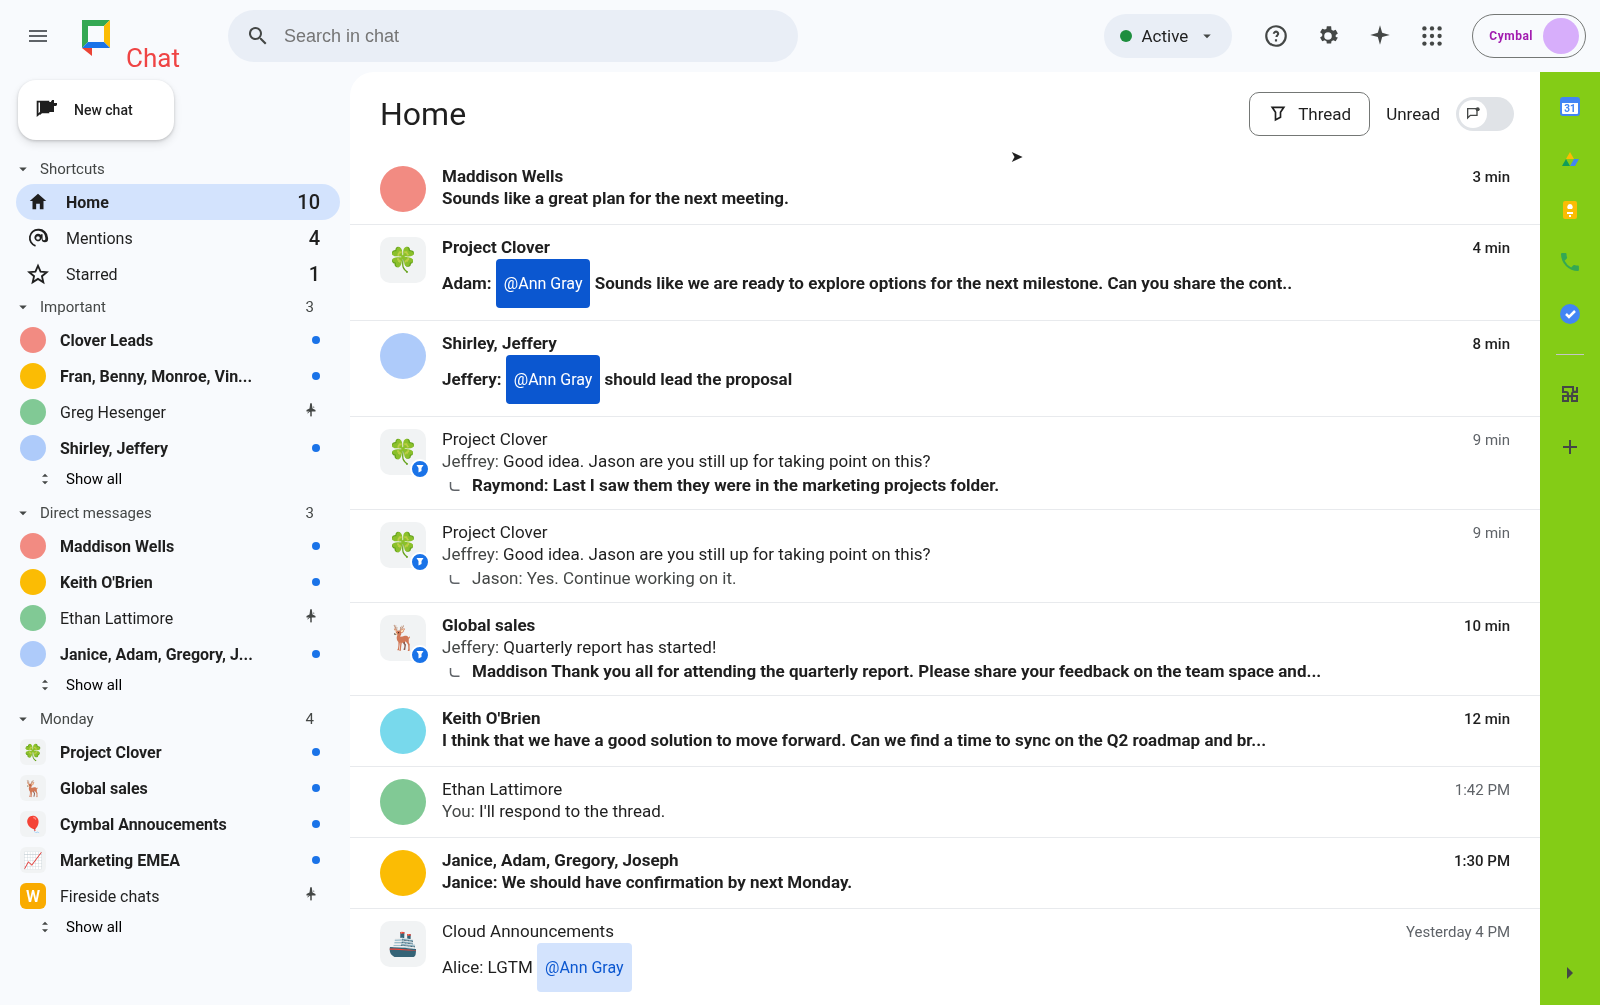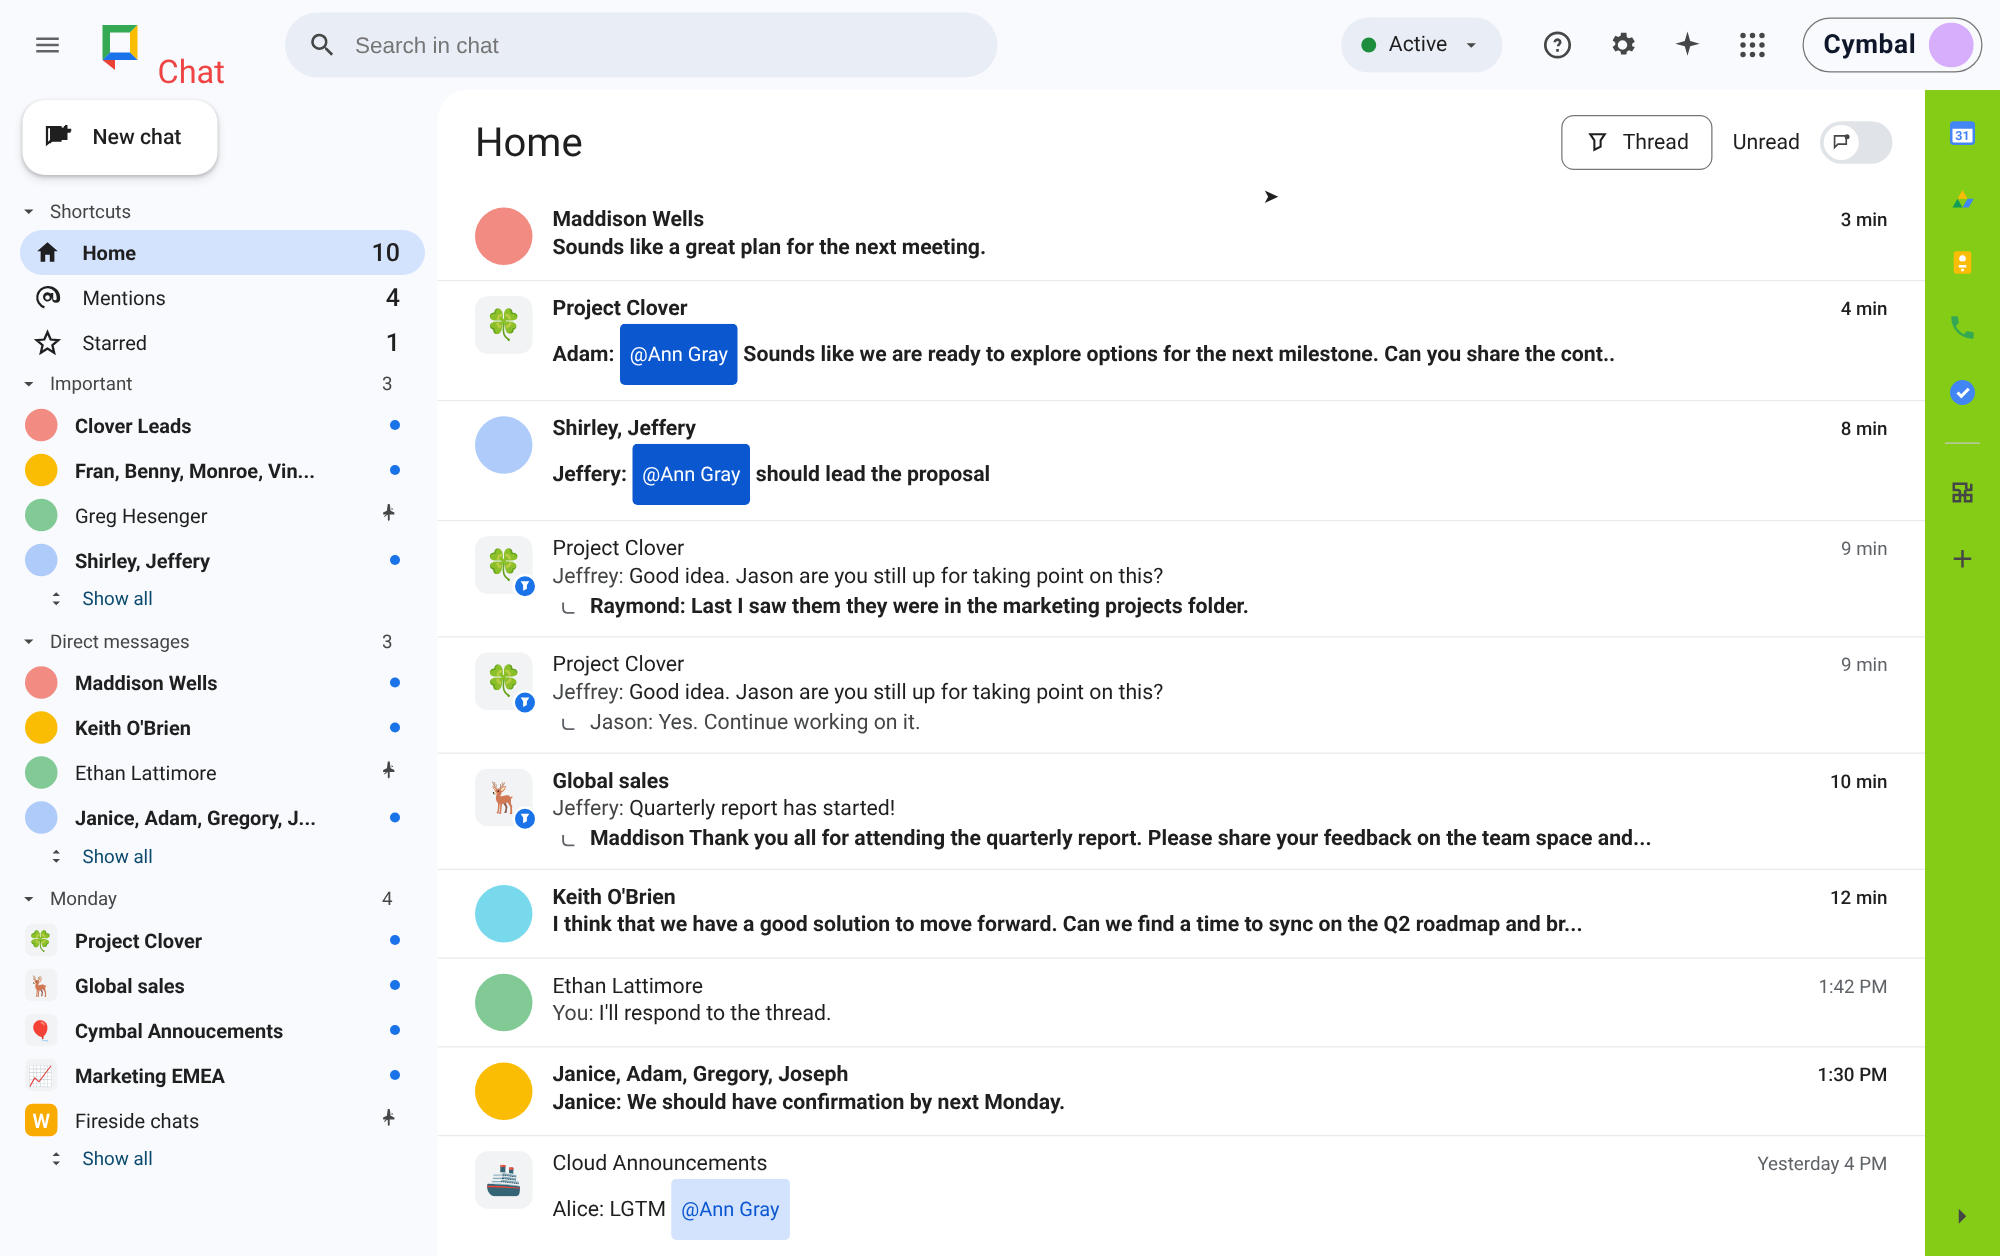--- a/index.html
+++ b/index.html
@@ -49,34 +49,34 @@
 .header-icon {
   width:44px; height:44px; display:flex; align-items:center; justify-content:center;
   border-radius:50%; cursor:pointer;
 }
 .header-icon svg { width:26px; height:26px; fill:#444746; }
 .sparkle svg { fill:#444746;}
 .profile-pill {
   height:44px; border:1px solid #747775; border-radius:22px; display:flex; align-items:center;
   padding:0 6px 0 16px; gap:10px; margin-left:10px; cursor:pointer;
 }
-.profile-pill span { font-size:21px; font-weight:700; color:#0f172a; letter-spacing:0.5px;}
+.profile-pill span { font-size:12px; font-weight:700; color:#a21caf; letter-spacing:0.5px;}
 .avatar { width:36px; height:36px; border-radius:50%; background:#c58af9; overflow:hidden;}
 .avatar-initials { width:100%; height:100%; display:flex; align-items:center; justify-content:center; color:#fff; font-weight:500;}
 
 
 .body-row { display:flex; flex:1; min-height:0;}
 
 
 .sidebar { width:350px; padding:8px 0 0 0; overflow-y:auto;}
 .new-chat-btn {
   margin:0 0 14px 18px; height:60px; width:156px; background:#fff; border-radius:18px;
   box-shadow:0 1px 3px rgba(0,0,0,.18), 0 4px 8px rgba(0,0,0,.1);
   display:flex; align-items:center; gap:14px; padding:0 18px; cursor:pointer;
-  font-size:17px; font-weight:500; color:#1f1f1f;
+  font-size:14px; font-weight:500; color:#1f1f1f;
 }
 .new-chat-btn svg { width:24px; height:24px; fill:#1f1f1f;}
 .section-head {
   display:flex; align-items:center; gap:8px; padding:6px 6px 6px 14px;
   font-size:15px; color:#444746; cursor:pointer;
 }
 .section-head .caret { width:18px; height:18px; fill:#444746;}
 .section-head .count { margin-left:auto; margin-right:30px; font-size:15px;}
 .nav-row {
   display:flex; align-items:center; height:36px; padding:0 20px 0 8px;
@@ -88,21 +88,21 @@
 .nav-row .row-label { flex:1; white-space:nowrap; overflow:hidden; text-overflow:ellipsis;}
 .nav-row.bold .row-label { font-weight:700;}
 .nav-row .row-trail { font-size:20px; color:#1f1f1f; font-weight:500;}
 .nav-row .dot { width:8px; height:8px; border-radius:50%; background:#1a73e8;}
 .nav-row .pin svg { width:18px; height:18px; fill:#444746;}
 .nav-row .av { width:26px; height:26px; margin-left:-4px;}
 .av-circ { width:26px; height:26px; border-radius:50%; background:#ddd; background-size:cover; position:relative;}
 .av-circ.sq { border-radius:6px; background:#f1f3f4; display:flex; align-items:center; justify-content:center; font-size:16px;}
 .show-all {
   display:flex; align-items:center; gap:12px; padding:4px 0 10px 36px;
-  font-size:15px; color:#0c4a6e; cursor:pointer;
+  font-size:15px; color:#000000; cursor:pointer;
 }
 .show-all svg { width:18px; height:18px; fill:#444746;}
 
 
 .main { flex:1; background:#fff; border-radius:24px 0 0 0; margin-top:0; padding:20px 0 0 0; overflow-y:auto;}
 .main-head { display:flex; align-items:center; padding:0 26px 10px 30px;}
 .main-title { font-size:32px; font-weight:400; color:#1f1f1f;}
 .main-head-controls { margin-left:auto; display:flex; align-items:center; gap:16px;}
 .thread-btn {
   height:44px; border:1px solid #747775; border-radius:10px; display:flex; align-items:center;

